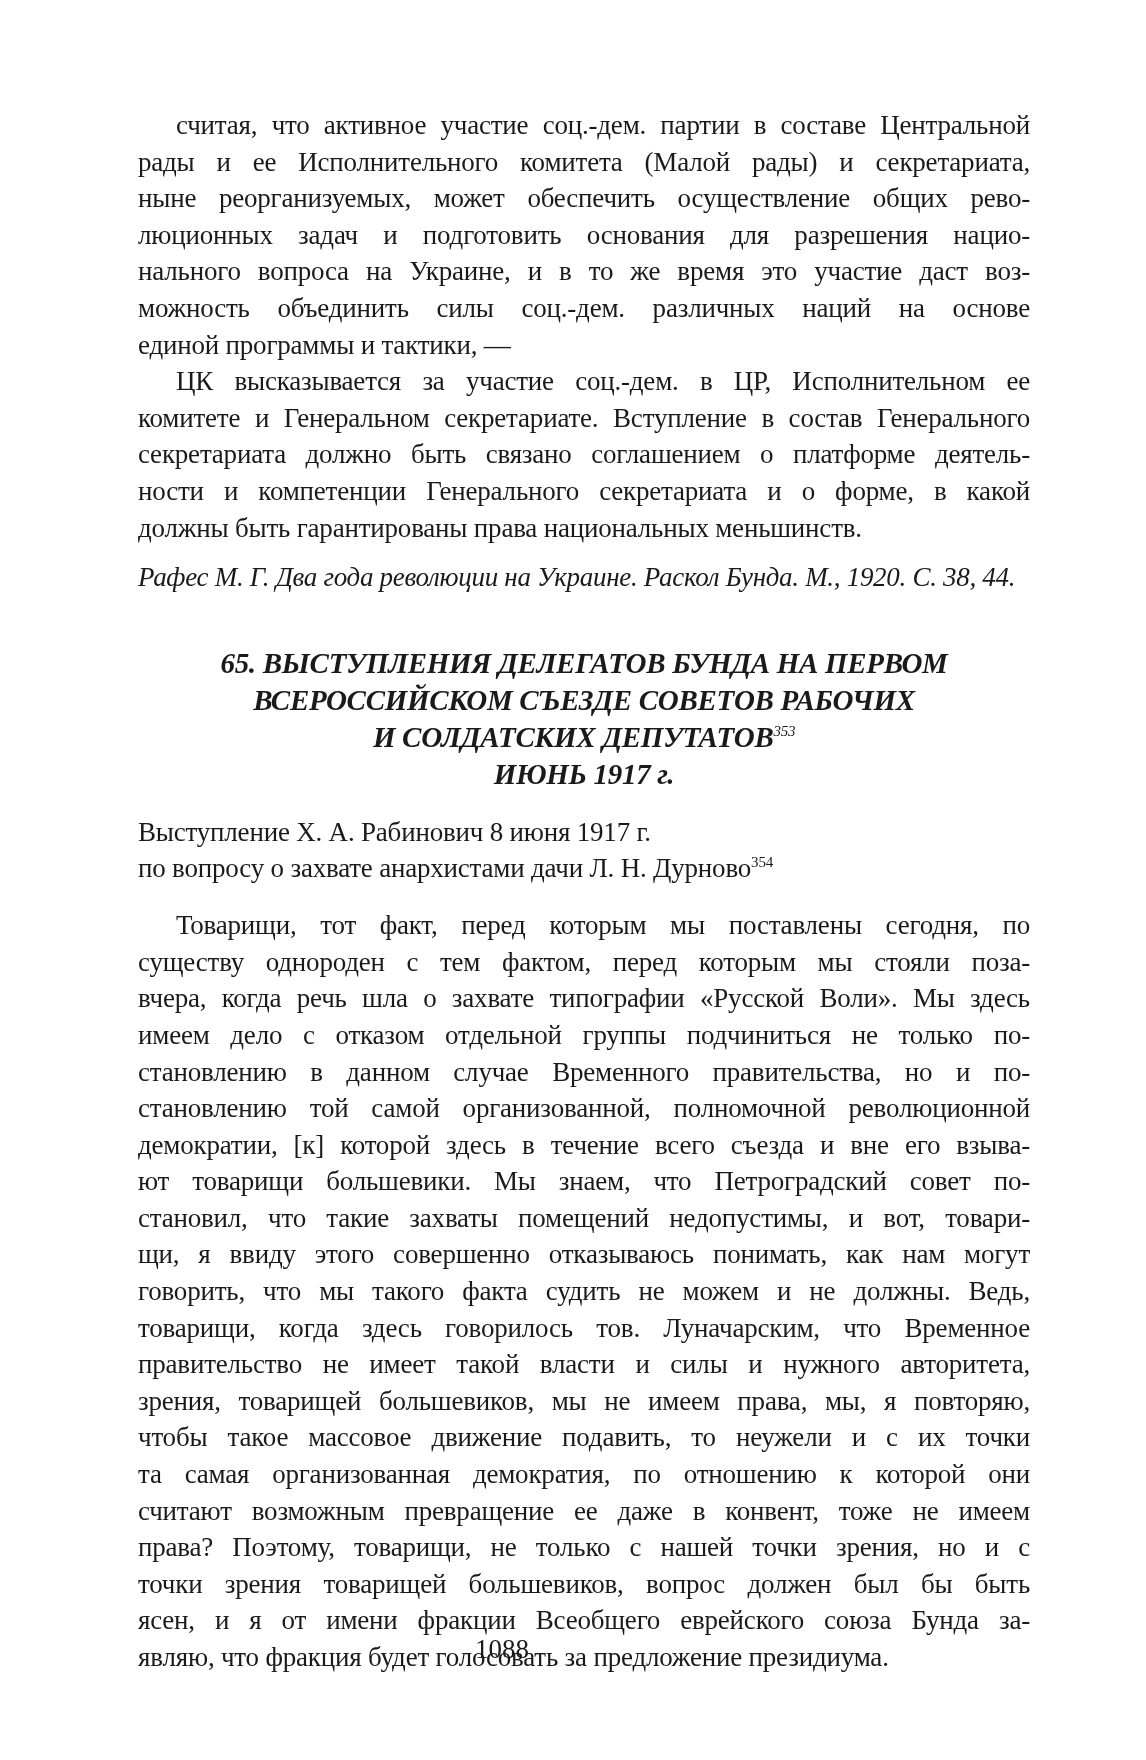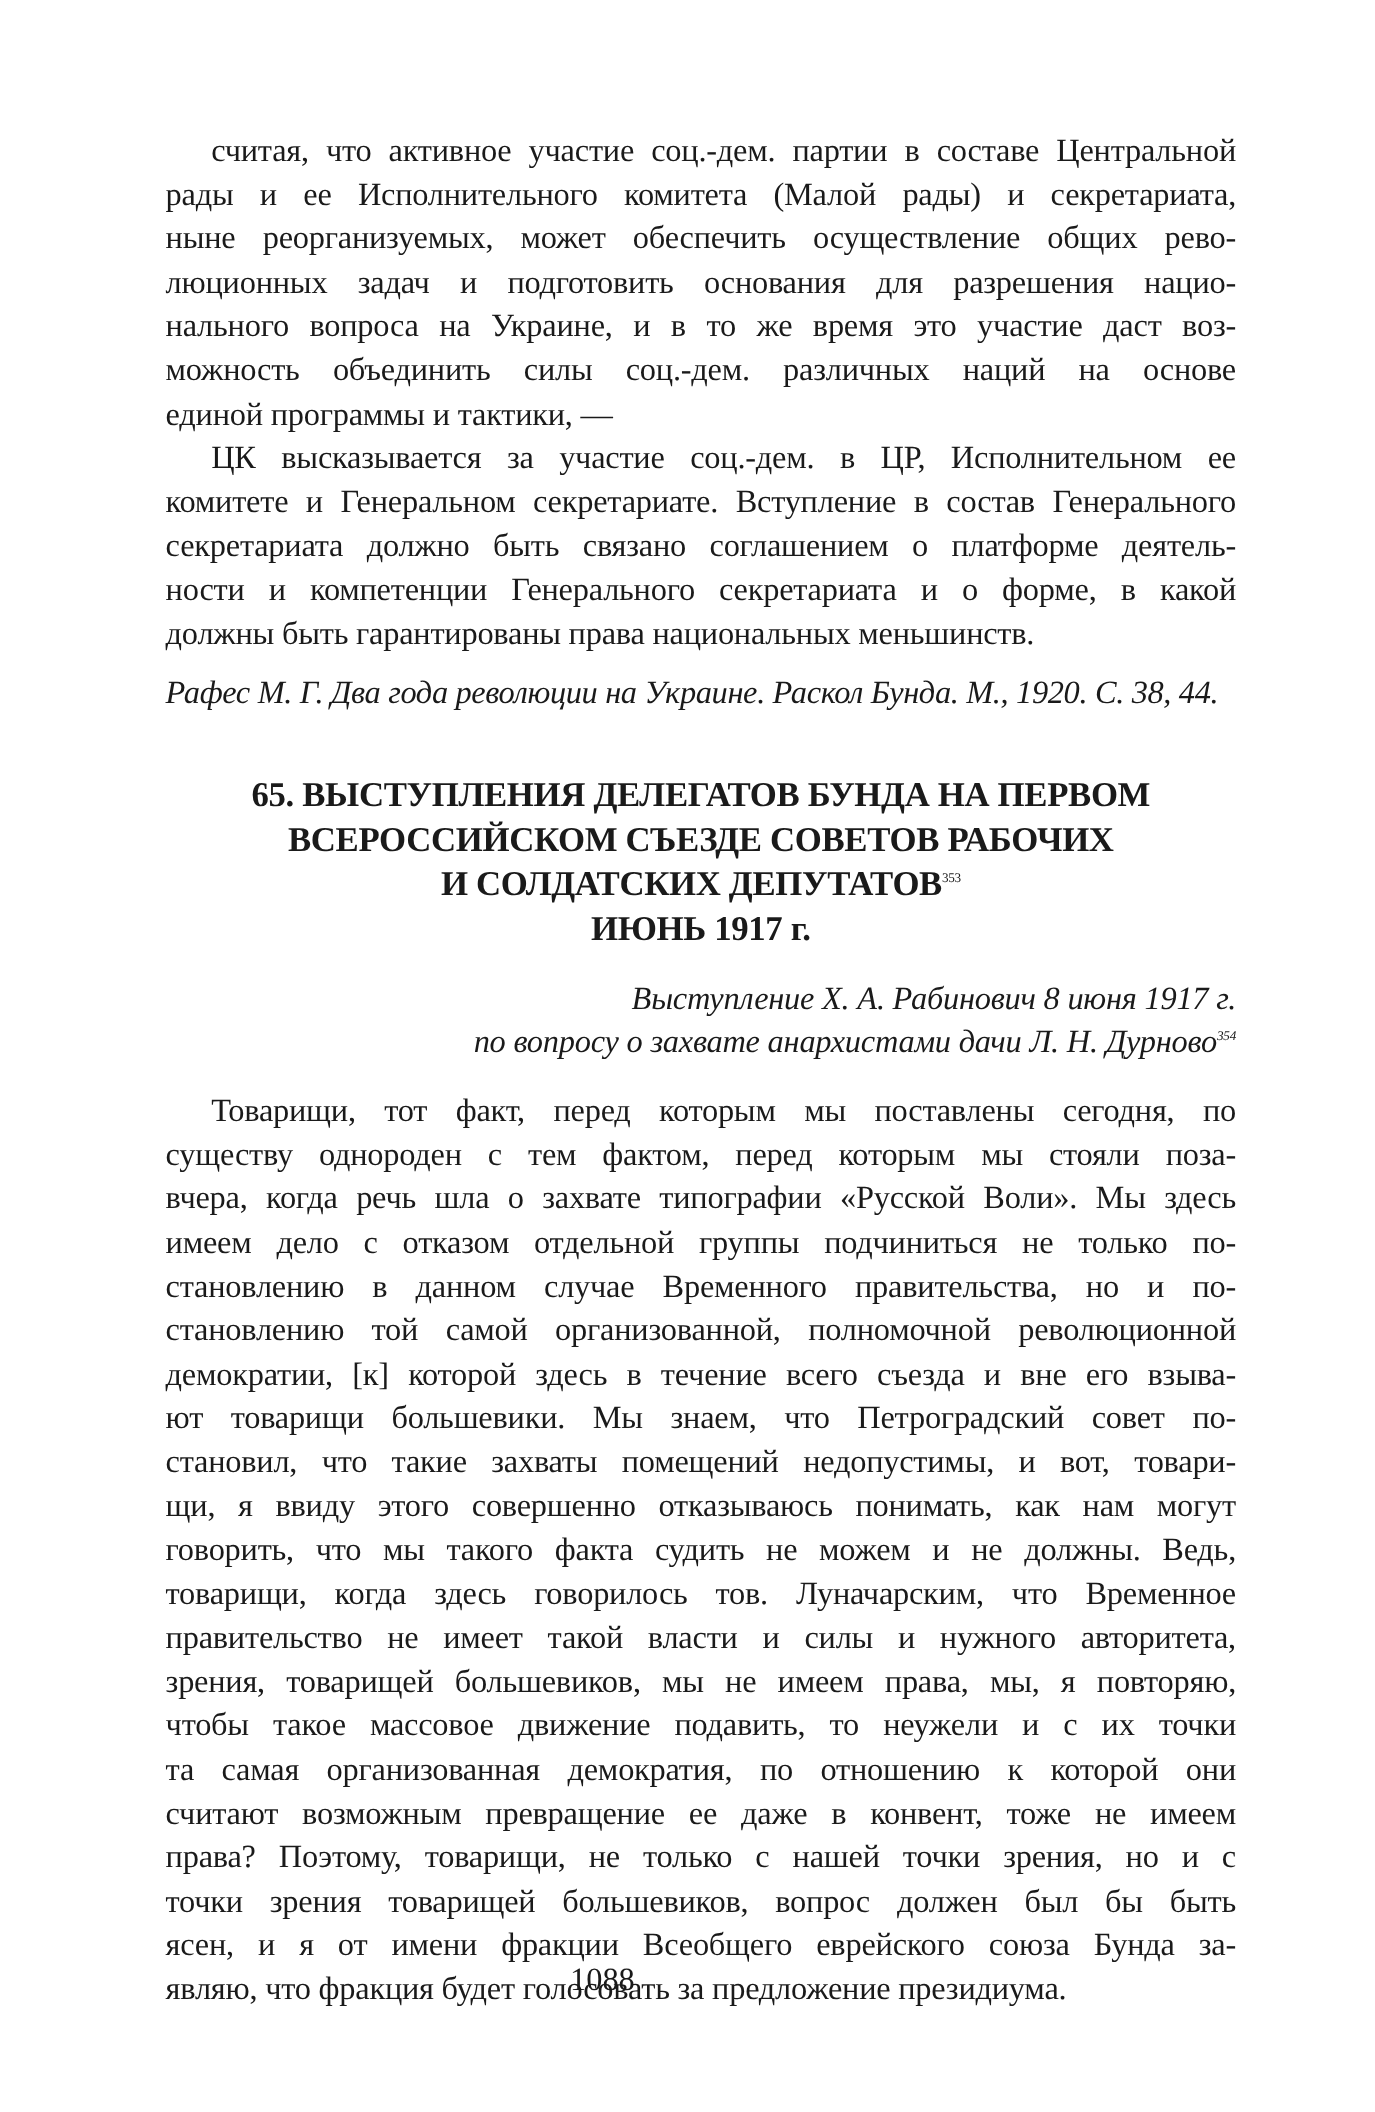--- a/index.html
+++ b/index.html
@@ -47,31 +47,31 @@
   .heading {
     margin-top: 51px;
     text-align: center;
     font-weight: bold;
     font-size: 29px;
     line-height: 37px;
     letter-spacing: -0.3px;
   }
   .heading div {
     white-space: nowrap;
+    font-style: italic;
   }
   sup {
-    font-size: 11px;
+    font-size: 15px;
     font-weight: normal;
     vertical-align: super;
     line-height: 0;
   }
   .subheading {
     margin-top: 21px;
-    text-align: right;
-    font-style: italic;
+    text-align: left;
     font-size: 27px;
     line-height: 36px;
     letter-spacing: -0.2px;
   }
   .subheading div {
     white-space: nowrap;
   }
   .body2 {
     margin-top: 21px;
   }

